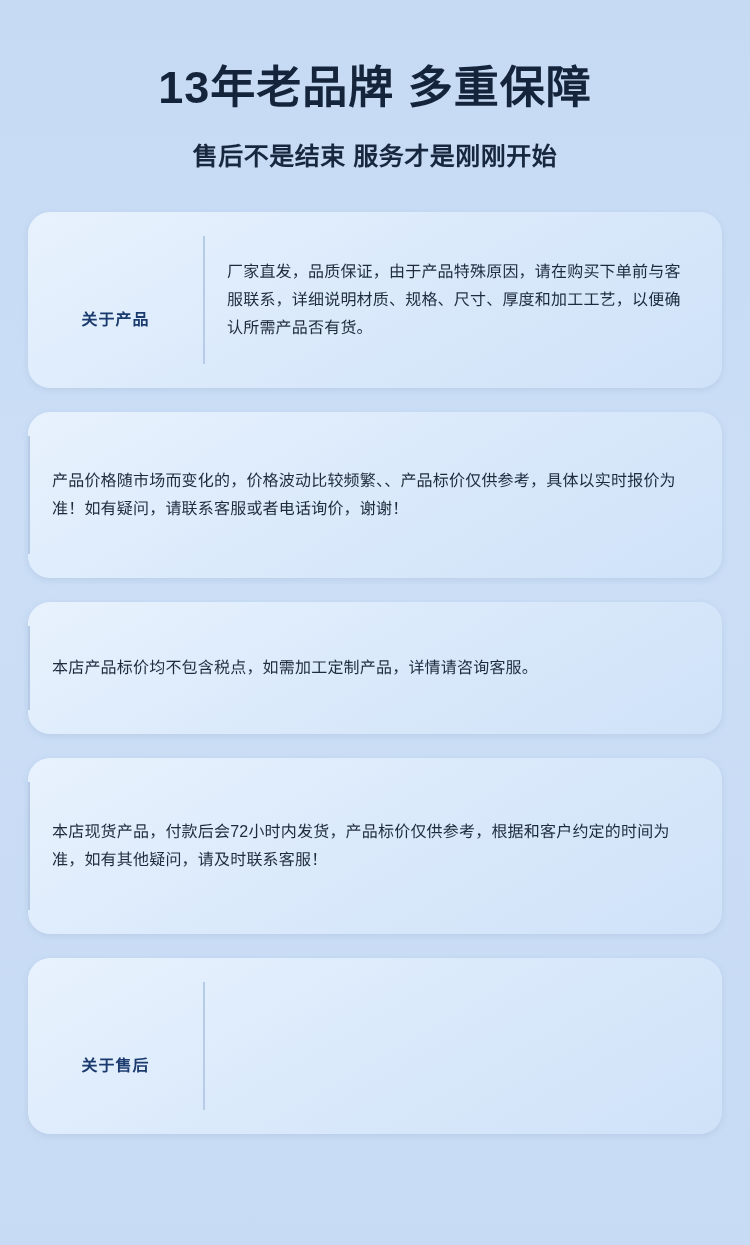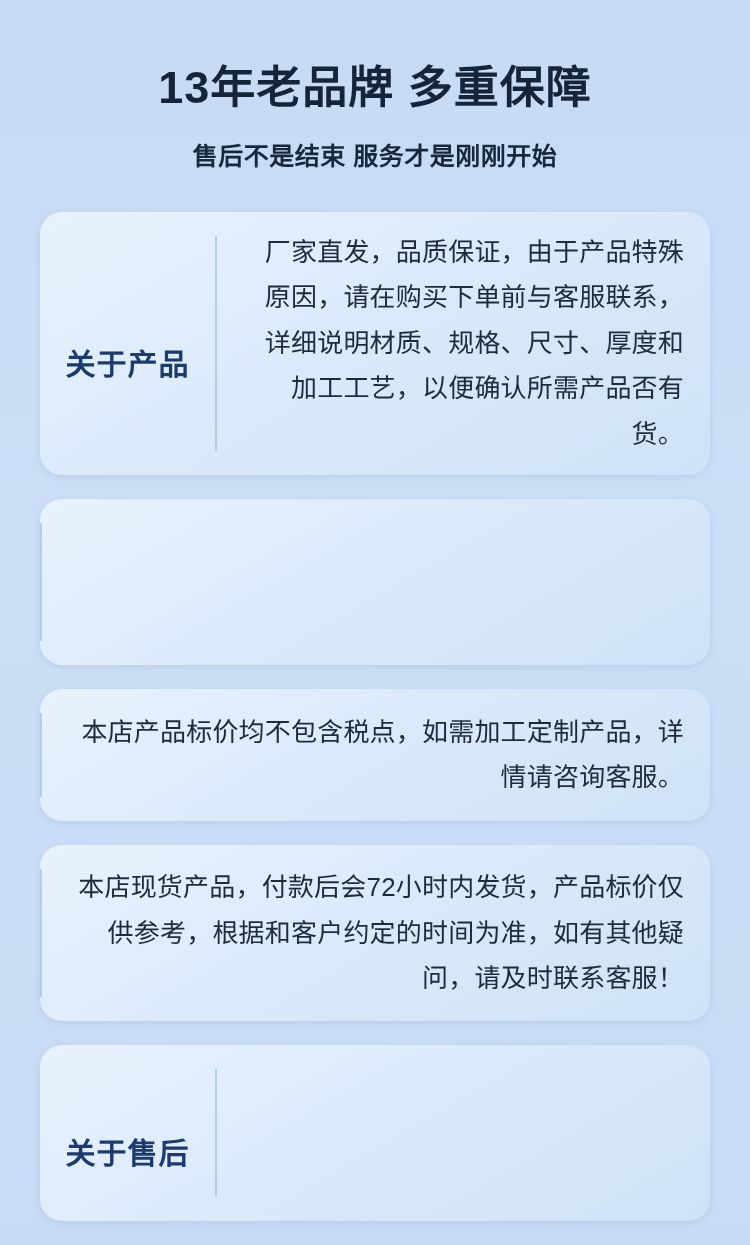--- a/index.html
+++ b/index.html
@@ -12,21 +12,21 @@
     background: #c9dcf5;
     font-family: "Liberation Sans", sans-serif;
     overflow: hidden;
   }
   .page {
     position: relative;
     width: 750px;
     height: 1245px;
     background: linear-gradient(180deg, #c6daf4 0%, #cbdef6 40%, #c8dbf4 100%);
     box-sizing: border-box;
-    padding: 0 40px;
+    padding: 0 28px;
   }
   .header {
     padding-top: 62px;
     text-align: center;
   }
   .title {
     font-size: 45px;
     font-weight: bold;
     color: #14243a;
     letter-spacing: 1px;
@@ -52,40 +52,39 @@
     border-radius: 22px;
     box-shadow: 0 2px 6px rgba(110, 140, 180, 0.18);
     display: flex;
     align-items: center;
     box-sizing: border-box;
     padding: 18px 26px 18px 0;
   }
   .card-label {
     flex: 0 0 175px;
     text-align: center;
-    font-size: 30px;
+    font-size: 16px;
     font-weight: bold;
     color: #1b3b6f;
     letter-spacing: 1px;
     margin-top: 36px;
   }
   .divider {
     width: 2px;
     align-self: stretch;
     background: #b6cce6;
     margin: 6px 22px 6px 0;
     flex: 0 0 2px;
   }
   .card-text {
     flex: 1 1 auto;
-    font-size: 26px;
+    font-size: 16px;
     line-height: 1.75;
     color: #1d2b3d;
     letter-spacing: 0.2px;
-    text-align: right;
   }
   .c1 { min-height: 176px; }
   .c2 { min-height: 166px; }
   .c3 { min-height: 132px; }
   .c4 { min-height: 176px; }
   .c5 { min-height: 176px; }
 </style>
 </head>
 <body>
 
@@ -99,20 +98,21 @@
   <div class="cards">
 
     <div class="card c1">
       <div class="card-label">关于产品</div>
       <div class="divider"></div>
       <div class="card-text">厂家直发，品质保证，由于产品特殊原因，请在购买下单前与客服联系，详细说明材质、规格、尺寸、厚度和加工工艺，以便确认所需产品否有货。</div>
     </div>
 
     <div class="card c2">
       <div class="divider"></div>
+      <div class="card-text">产品价格随市场而变化的，价格波动比较频繁、、产品标价仅供参考，具体以实时报价为准！如有疑问，请联系客服或者电话询价，谢谢！</div>
     </div>
 
     <div class="card c3">
       <div class="divider"></div>
       <div class="card-text">本店产品标价均不包含税点，如需加工定制产品，详情请咨询客服。</div>
     </div>
 
     <div class="card c4">
       <div class="divider"></div>
       <div class="card-text">本店现货产品，付款后会72小时内发货，产品标价仅供参考，根据和客户约定的时间为准，如有其他疑问，请及时联系客服！</div>

